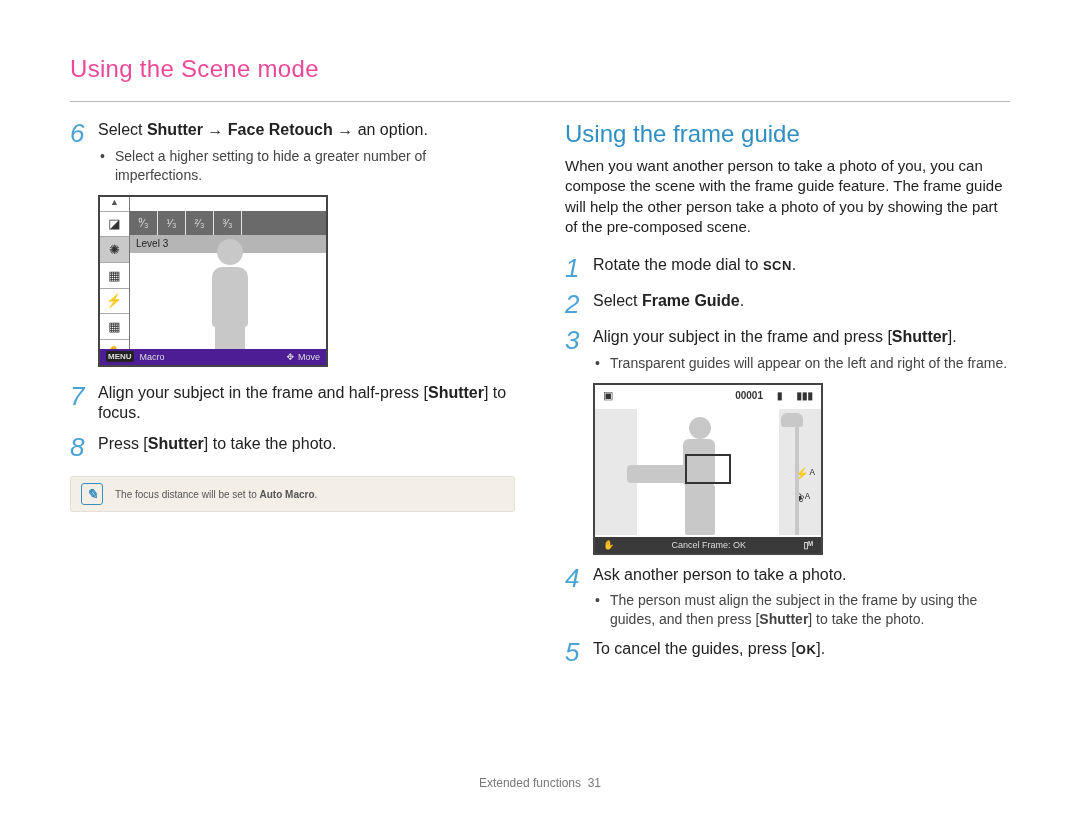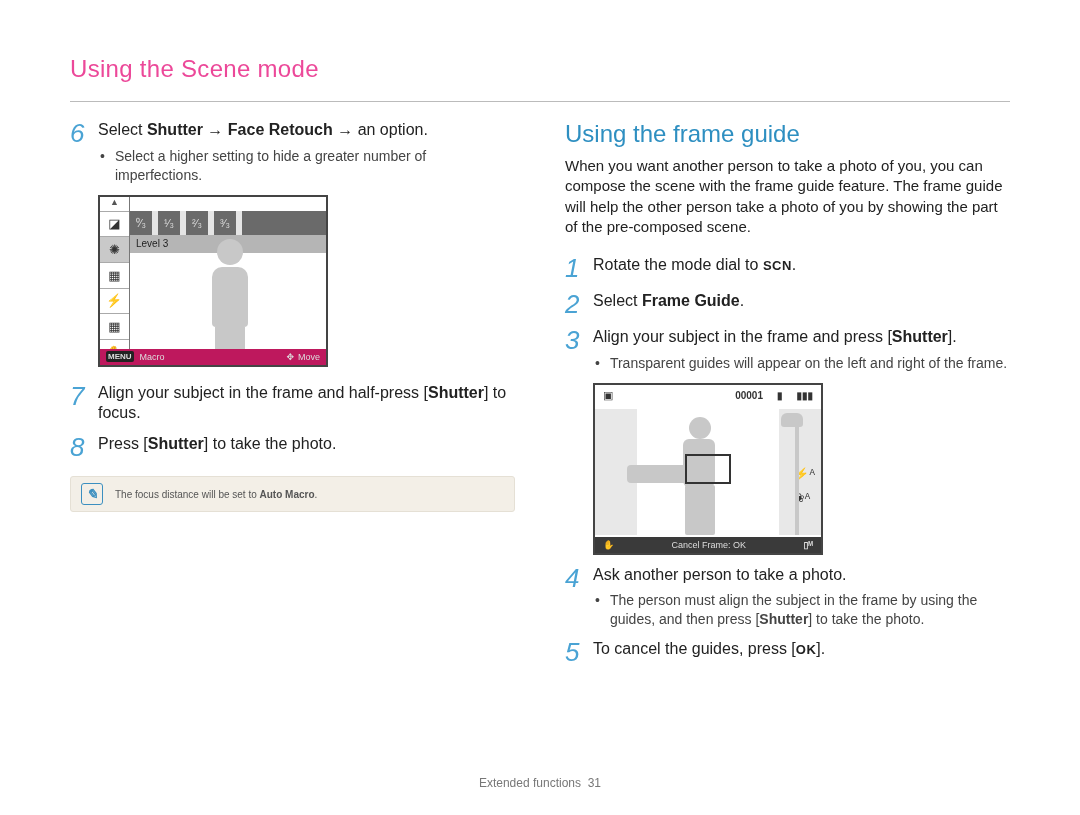--- a/index.html
+++ b/index.html
@@ -108,36 +108,36 @@
     display: flex; align-items: center; justify-content: center;
     font-size: 13px; color: #333; background: #fff;
   }
   .lcd-left .retouch-bar {
     position: absolute; left: 30px; top: 14px; right: 0;
   }
   .lcd-left .retouch-levels {
     height: 24px; background: #6a6a6a; display: flex;
   }
   .lcd-left .retouch-levels div {
-    width: 28px; border-right: 6px solid #e5e5e5;
+    width: 28px; border-right: 1px solid #e5e5e5;
     color: #ddd; font-size: 11px; display: flex; align-items: center; justify-content: center;
   }
   .lcd-left .level-label {
     height: 18px; background: #b5b5b5; color: #222; font-size: 10px;
     display: flex; align-items: center; padding-left: 6px;
   }
   .lcd-left .person {
     position: absolute; left: 95px; bottom: 16px; width: 70px; height: 110px;
   }
   .lcd-left .person .head { width: 26px; height: 26px; border-radius: 50%; background: #c8c8c8; margin: 0 auto; }
   .lcd-left .person .body { width: 36px; height: 60px; background: #c8c8c8; margin: 2px auto 0; border-radius: 10px 10px 4px 4px; }
   .lcd-left .person .legs { width: 30px; height: 24px; background: #c8c8c8; margin: 0 auto; border-radius: 0 0 2px 2px; }
   .lcd-left .bottom-bar {
     position: absolute; left: 0; right: 0; bottom: 0; height: 16px;
-    background: #be185d; color: #ddd; font-size: 9px;
+    background: #4c1d95; color: #ddd; font-size: 9px;
     display: flex; align-items: center; padding: 0 6px; gap: 6px;
   }
   .lcd-left .menu-icon { font-size: 8px; font-weight: 700; background: #222; padding: 1px 2px; border-radius: 2px; }
   .lcd-left .bottom-right { margin-left: auto; display: flex; align-items: center; gap: 4px; }
 
   .lcd-right .hint-l, .lcd-right .hint-r {
     position: absolute; top: 24px; bottom: 18px; width: 42px;
     background: rgba(130,130,130,0.18);
   }
   .lcd-right .hint-l { left: 0; }

